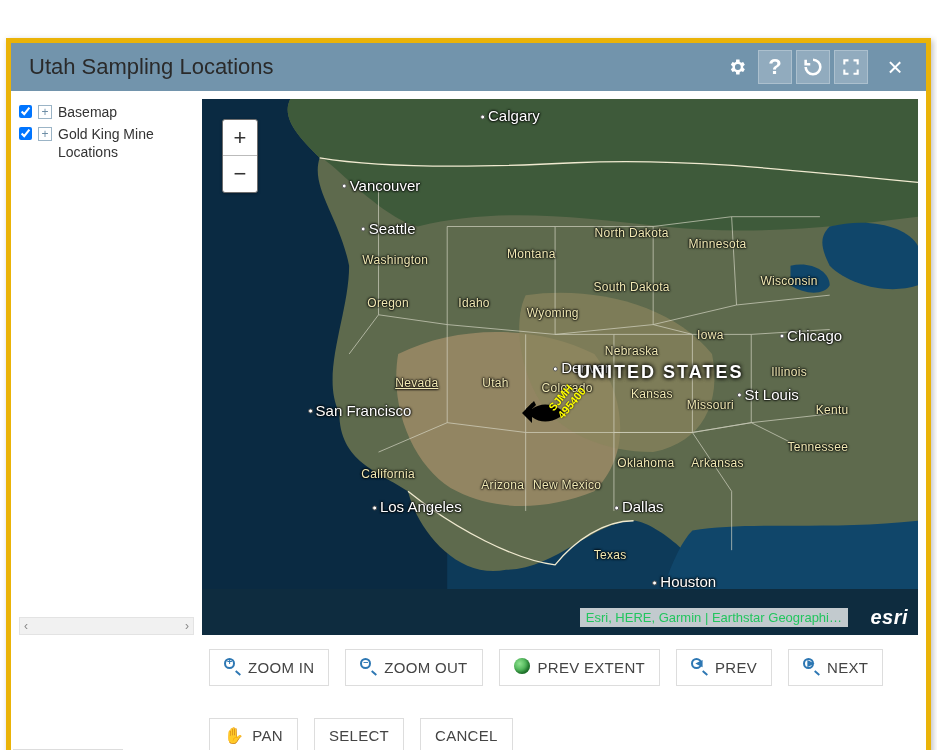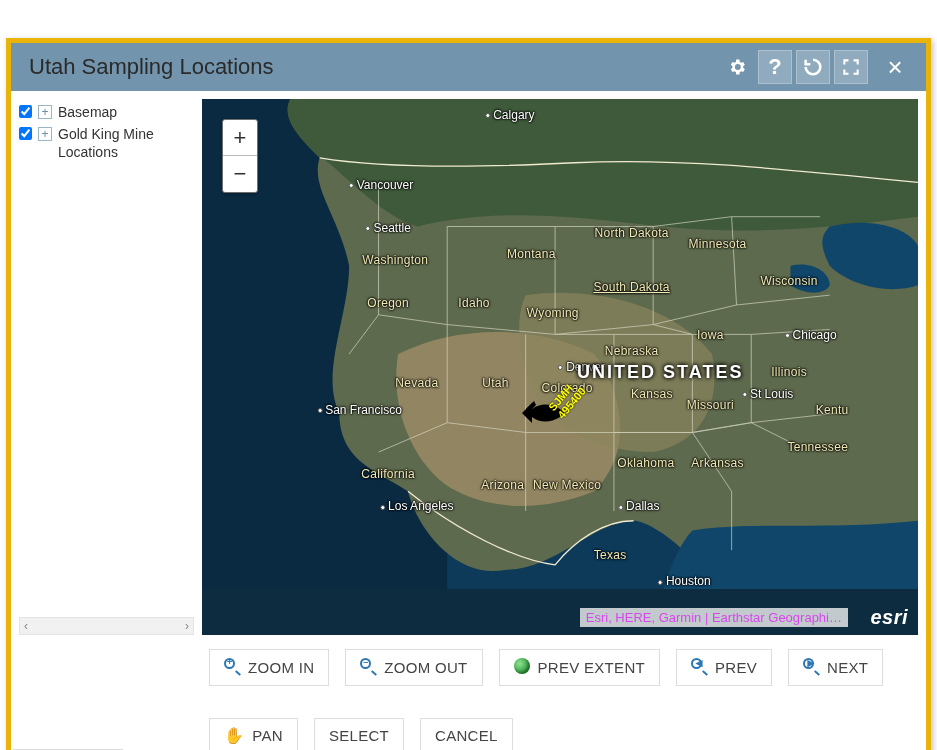--- a/index.html
+++ b/index.html
@@ -141,21 +141,21 @@
     color: #333;
   }
   .zoomctl div:first-child { border-bottom: 1px solid #bbb; }
 
   .attribution {
     position: absolute;
     right: 70px;
     bottom: 8px;
     background: rgba(255,255,255,0.75);
     font-size: 13px;
-    color: #d946ef;
+    color: #22c55e;
     padding: 2px 6px;
     z-index: 60;
   }
   .esri-logo {
     position: absolute;
     right: 10px;
     bottom: 6px;
     color: #fff;
     font-weight: 700;
     font-style: italic;
@@ -164,21 +164,21 @@
     z-index: 60;
   }
 
   
   .land, .ocean {
     position: absolute;
     inset: 0;
   }
   .city {
     position: absolute;
-    font-size: 12px;
+    font-size: 15px;
     color: #fff;
     text-shadow: 0 0 2px #000, 0 0 2px #000, 0 0 3px #000;
     white-space: nowrap;
     transform: translate(-50%, -50%);
     z-index: 40;
   }
   .city.state {
     color: #f1e9b4;
     font-size: 12px;
     letter-spacing: 0.3px;
@@ -376,26 +376,26 @@
             <div class="city" style="left: 43%; top: 3%;"><span class="dot"></span>Calgary</div>
             <div class="city" style="left: 25%; top: 16%;"><span class="dot"></span>Vancouver</div>
             <div class="city" style="left: 26%; top: 24%;"><span class="dot"></span>Seattle</div>
             <div class="city state" style="left: 27%; top: 30%;">Washington</div>
             <div class="city state" style="left: 46%; top: 29%;">Montana</div>
             <div class="city state" style="left: 60%; top: 25%;">North Dakota</div>
             <div class="city state" style="left: 72%; top: 27%;">Minnesota</div>
             <div class="city state" style="left: 26%; top: 38%;">Oregon</div>
             <div class="city state" style="left: 38%; top: 38%;">Idaho</div>
             <div class="city state" style="left: 49%; top: 40%;">Wyoming</div>
-            <div class="city state" style="left: 60%; top: 35%; text-decoration: underline;">South Dakota</div>
+            <div class="city state" style="left: 60%; top: 35%;">South Dakota</div>
             <div class="city state" style="left: 82%; top: 34%;">Wisconsin</div>
             <div class="city state" style="left: 71%; top: 44%;">Iowa</div>
             <div class="city" style="left: 85%; top: 44%;"><span class="dot"></span>Chicago</div>
             <div class="city state" style="left: 60%; top: 47%;">Nebraska</div>
-            <div class="city state" style="left: 30%; top: 53%;">Nevada</div>
+            <div class="city state" style="left: 30%; top: 53%; text-decoration: underline;">Nevada</div>
             <div class="city state" style="left: 41%; top: 53%;">Utah</div>
             <div class="city" style="left: 53%; top: 50%;"><span class="dot"></span>Denver</div>
             <div class="city state" style="left: 51%; top: 54%;">Colorado</div>
             <div class="city state" style="left: 62%; top: 55%; padding-left: 12px;">Kansas</div>
             <div class="city state" style="left: 82%; top: 51%;">Illinois</div>
             <div class="city" style="left: 79%; top: 55%;"><span class="dot"></span>St Louis</div>
             <div class="city state" style="left: 71%; top: 57%;">Missouri</div>
             <div class="city state" style="left: 88%; top: 58%;">Kentu</div>
             <div class="city" style="left: 22%; top: 58%;"><span class="dot"></span>San Francisco</div>
             <div class="city state" style="left: 26%; top: 70%;">California</div>

